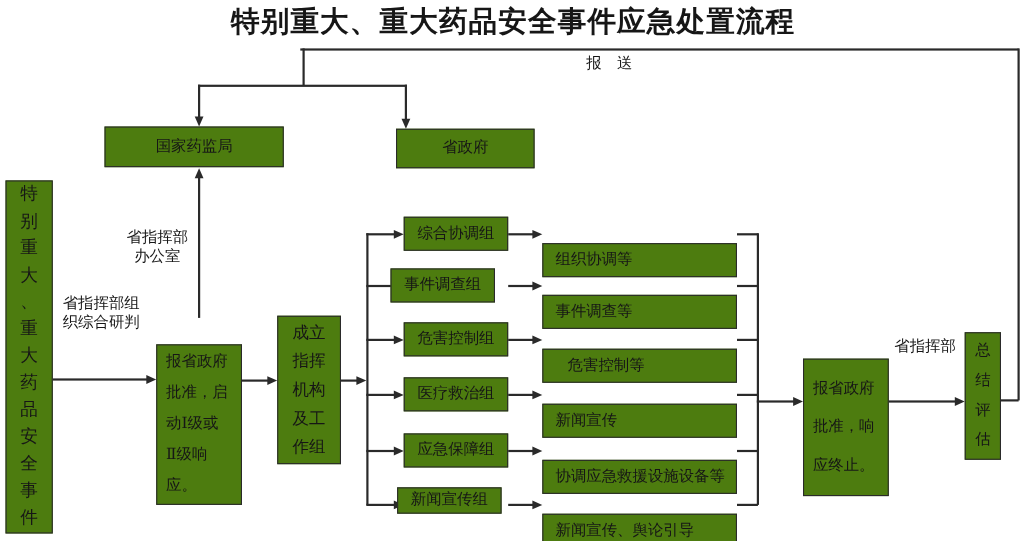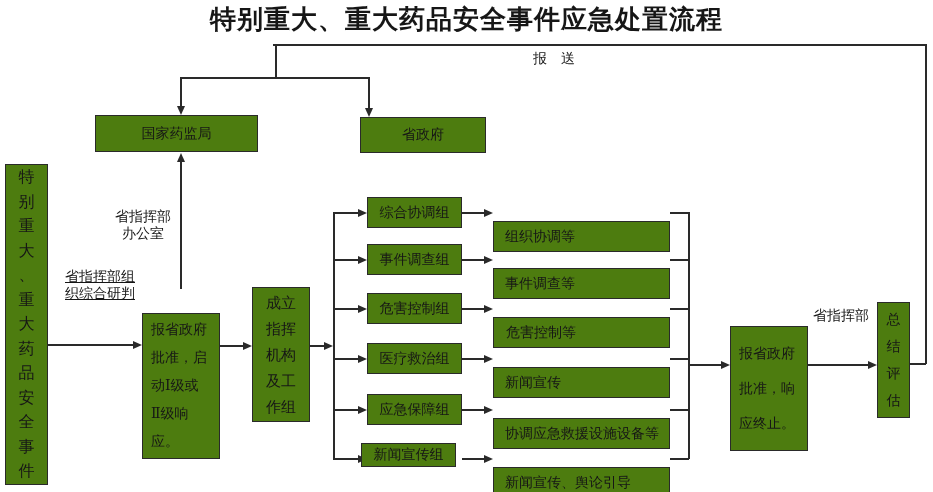--- a/index.html
+++ b/index.html
@@ -70,21 +70,21 @@
 大
 药
 品
 安
 全
 事
 件</div>
 
   <div class="hline" style="left:48px;top:344px;width:86px;"></div>
   <div class="ar ar-r" style="left:133px;top:341px;"></div>
-  <div class="lbl" style="left:57px;top:268px;width:86px;text-align:center;text-decoration:underline;">省指挥部组
+  <div class="lbl" style="left:57px;top:268px;width:86px;text-align:left;">省指挥部组
 织综合研判</div>
 
   <div class="box leftalign" style="left:142px;top:289px;width:78px;height:146px;padding-left:8px;line-height:28px;">报省政府
 批准，启
 动Ⅰ级或
 Ⅱ级响
 应。</div>
 
   <div class="hline" style="left:220px;top:345px;width:25px;"></div>
   <div class="ar ar-r" style="left:243px;top:342px;"></div>
@@ -102,32 +102,32 @@
   <div class="hline" style="left:333px;top:212px;width:26px;"></div>
   <div class="ar ar-r" style="left:358px;top:209px;"></div>
   <div class="box" style="left:367px;top:197px;width:95px;height:31px;">综合协调组</div>
   <div class="hline" style="left:462px;top:212px;width:24px;"></div>
   <div class="ar ar-r" style="left:484px;top:209px;"></div>
   <div class="box leftalign" style="left:493px;top:197px;width:177px;height:31px;padding-left:11px;">组织协调等</div>
   <div class="hline" style="left:670px;top:212px;width:19px;"></div>
 
   <div class="hline" style="left:333px;top:259px;width:26px;"></div>
   <div class="ar ar-r" style="left:358px;top:256px;"></div>
-  <div class="box" style="left:367px;top:244px;width:95px;height:31px;">事件调查组</div>
+  <div class="box" style="left:355px;top:244px;width:95px;height:31px;">事件调查组</div>
   <div class="hline" style="left:462px;top:259px;width:24px;"></div>
   <div class="ar ar-r" style="left:484px;top:256px;"></div>
   <div class="box leftalign" style="left:493px;top:244px;width:177px;height:31px;padding-left:11px;">事件调查等</div>
   <div class="hline" style="left:670px;top:259px;width:19px;"></div>
 
   <div class="hline" style="left:333px;top:308px;width:26px;"></div>
   <div class="ar ar-r" style="left:358px;top:305px;"></div>
   <div class="box" style="left:367px;top:293px;width:95px;height:31px;">危害控制组</div>
   <div class="hline" style="left:462px;top:308px;width:24px;"></div>
   <div class="ar ar-r" style="left:484px;top:305px;"></div>
-  <div class="box leftalign" style="left:493px;top:293px;width:177px;height:31px;padding-left:12px;">危害控制等</div>
+  <div class="box leftalign" style="left:493px;top:293px;width:177px;height:31px;padding-left:22px;">危害控制等</div>
   <div class="hline" style="left:670px;top:308px;width:19px;"></div>
 
   <div class="hline" style="left:333px;top:358px;width:26px;"></div>
   <div class="ar ar-r" style="left:358px;top:355px;"></div>
   <div class="box" style="left:367px;top:343px;width:95px;height:31px;">医疗救治组</div>
   <div class="hline" style="left:462px;top:358px;width:24px;"></div>
   <div class="ar ar-r" style="left:484px;top:355px;"></div>
   <div class="box leftalign" style="left:493px;top:343px;width:177px;height:31px;padding-left:11px;">新闻宣传</div>
   <div class="hline" style="left:670px;top:358px;width:19px;"></div>
 

